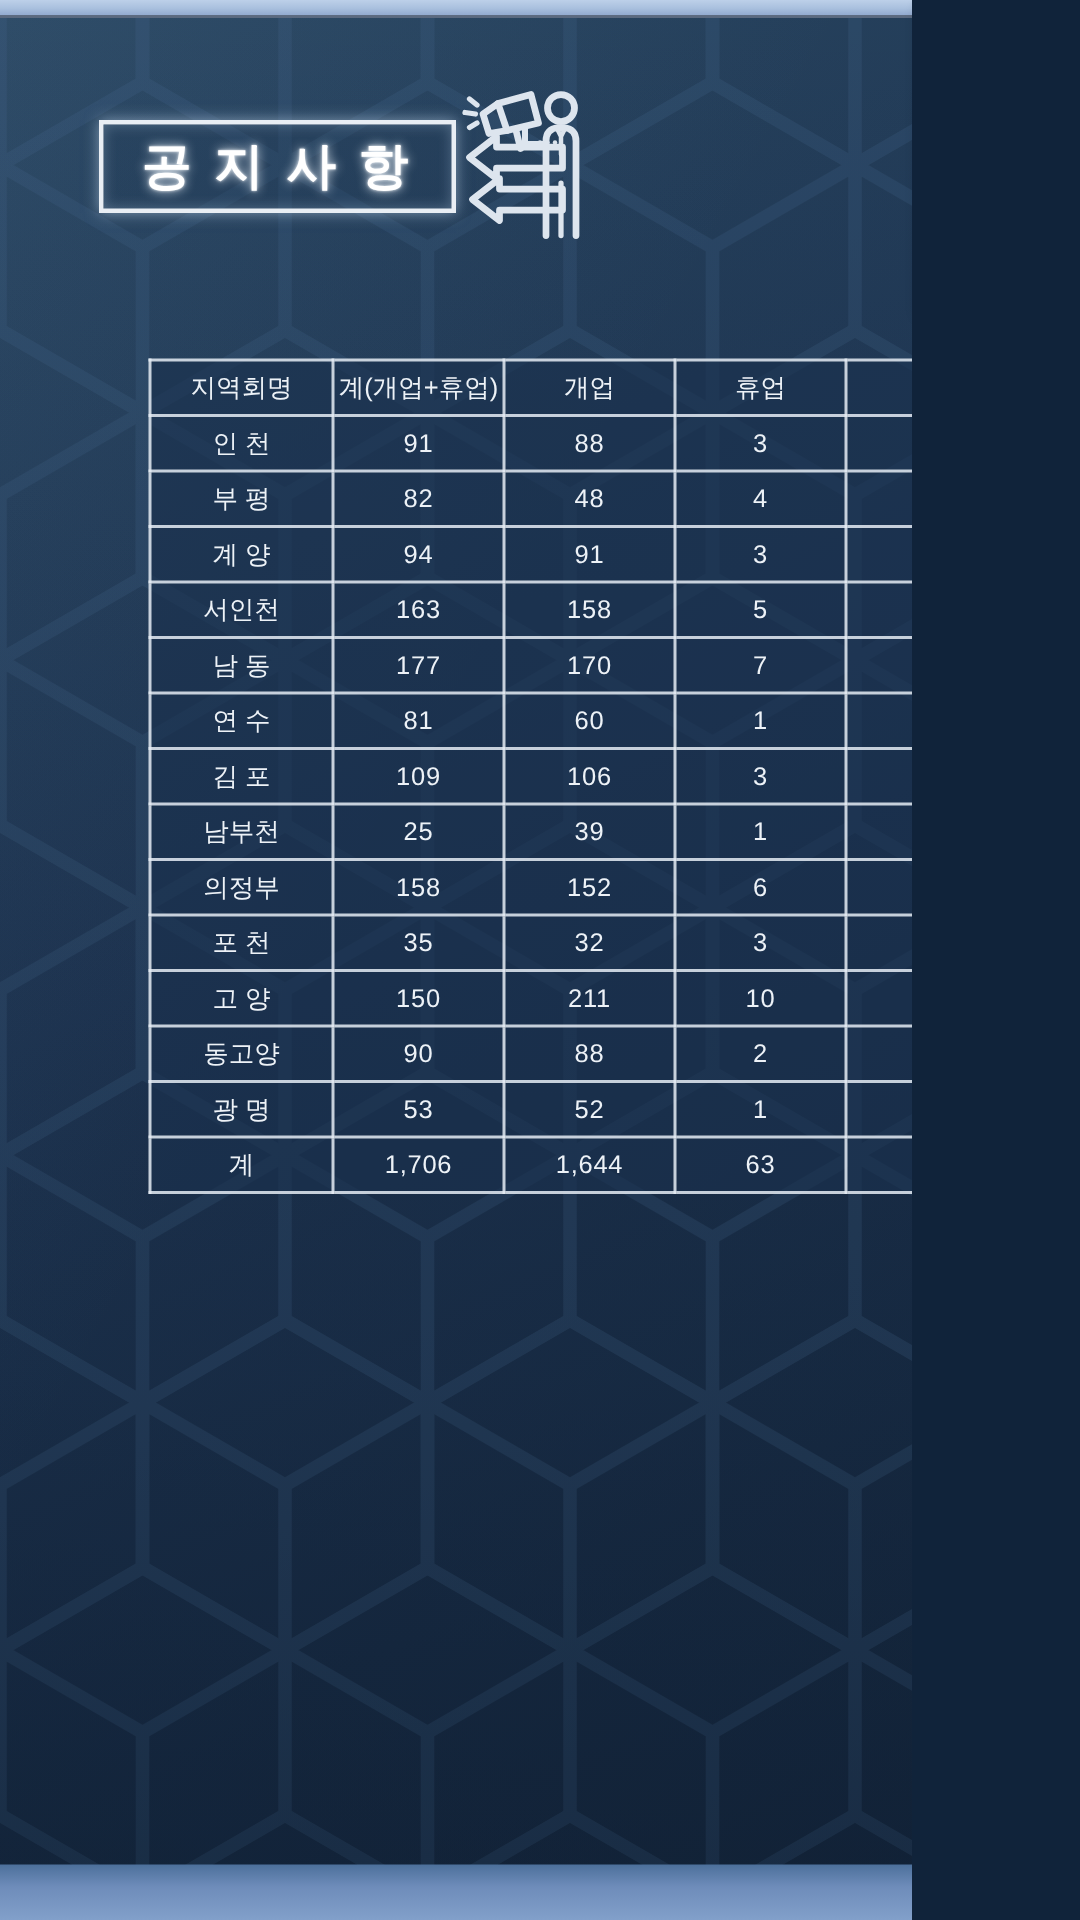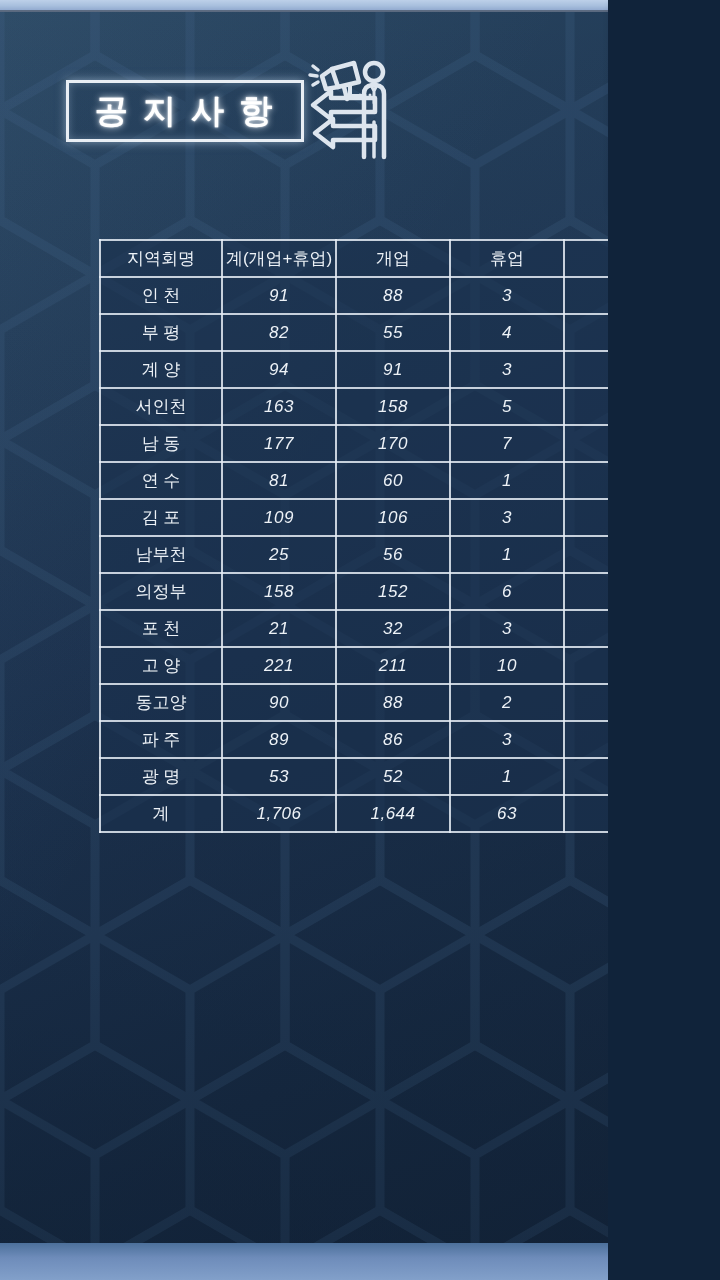--- a/index.html
+++ b/index.html
@@ -48,21 +48,21 @@
   table.members{
     position:absolute;left:64px;top:239px;width:593px;z-index:5;
     border-collapse:collapse;table-layout:fixed;margin-left:35px;
   }
   table.members th,table.members td{
     border:2px solid rgba(229,236,244,.85);
     height:35px;padding:0;text-align:center;vertical-align:middle;
     color:#edf2f7;font-size:17px;font-weight:400;
     background:rgba(26,49,78,.62);
   }
-  table.members td.num{letter-spacing:.5px;font-style:italic;}
+  table.members td.num{letter-spacing:.5px;}
 </style>
 </head>
 <body>
 
 <div class="stage">
 
   <svg class="bg-svg" width="720" height="1280" viewBox="0 0 720 1280" aria-hidden="true">
     <defs>
       <path id="cube" d="M0,-110 L95,-55 L95,55 L0,110 L-95,55 L-95,-55 Z M-95,-55 L0,0 L95,-55 M0,0 L0,110"></path>
       <pattern id="cubes" width="190" height="330" patternUnits="userSpaceOnUse">
@@ -142,21 +142,21 @@
       <tr>
         <td>인 천</td>
         <td class="num">91</td>
         <td class="num">88</td>
         <td class="num">3</td>
         <td></td>
       </tr>
       <tr>
         <td>부 평</td>
         <td class="num">82</td>
-        <td class="num">55</td>
+        <td class="num">48</td>
         <td class="num">4</td>
         <td></td>
       </tr>
       <tr>
         <td>계 양</td>
         <td class="num">94</td>
         <td class="num">91</td>
         <td class="num">3</td>
         <td></td>
       </tr>
@@ -184,60 +184,53 @@
       <tr>
         <td>김 포</td>
         <td class="num">109</td>
         <td class="num">106</td>
         <td class="num">3</td>
         <td></td>
       </tr>
       <tr>
         <td>남부천</td>
         <td class="num">25</td>
-        <td class="num">56</td>
+        <td class="num">39</td>
         <td class="num">1</td>
         <td></td>
       </tr>
       <tr>
         <td>의정부</td>
         <td class="num">158</td>
         <td class="num">152</td>
         <td class="num">6</td>
         <td></td>
       </tr>
       <tr>
         <td>포 천</td>
-        <td class="num">21</td>
+        <td class="num">35</td>
         <td class="num">32</td>
         <td class="num">3</td>
         <td></td>
       </tr>
       <tr>
         <td>고 양</td>
-        <td class="num">221</td>
+        <td class="num">150</td>
         <td class="num">211</td>
         <td class="num">10</td>
         <td></td>
       </tr>
       <tr>
         <td>동고양</td>
         <td class="num">90</td>
         <td class="num">88</td>
         <td class="num">2</td>
         <td></td>
       </tr>
       <tr>
-        <td>파 주</td>
-        <td class="num">89</td>
-        <td class="num">86</td>
-        <td class="num">3</td>
-        <td></td>
-      </tr>
-      <tr>
         <td>광 명</td>
         <td class="num">53</td>
         <td class="num">52</td>
         <td class="num">1</td>
         <td></td>
       </tr>
       <tr>
         <td>계</td>
         <td class="num">1,706</td>
         <td class="num">1,644</td>

